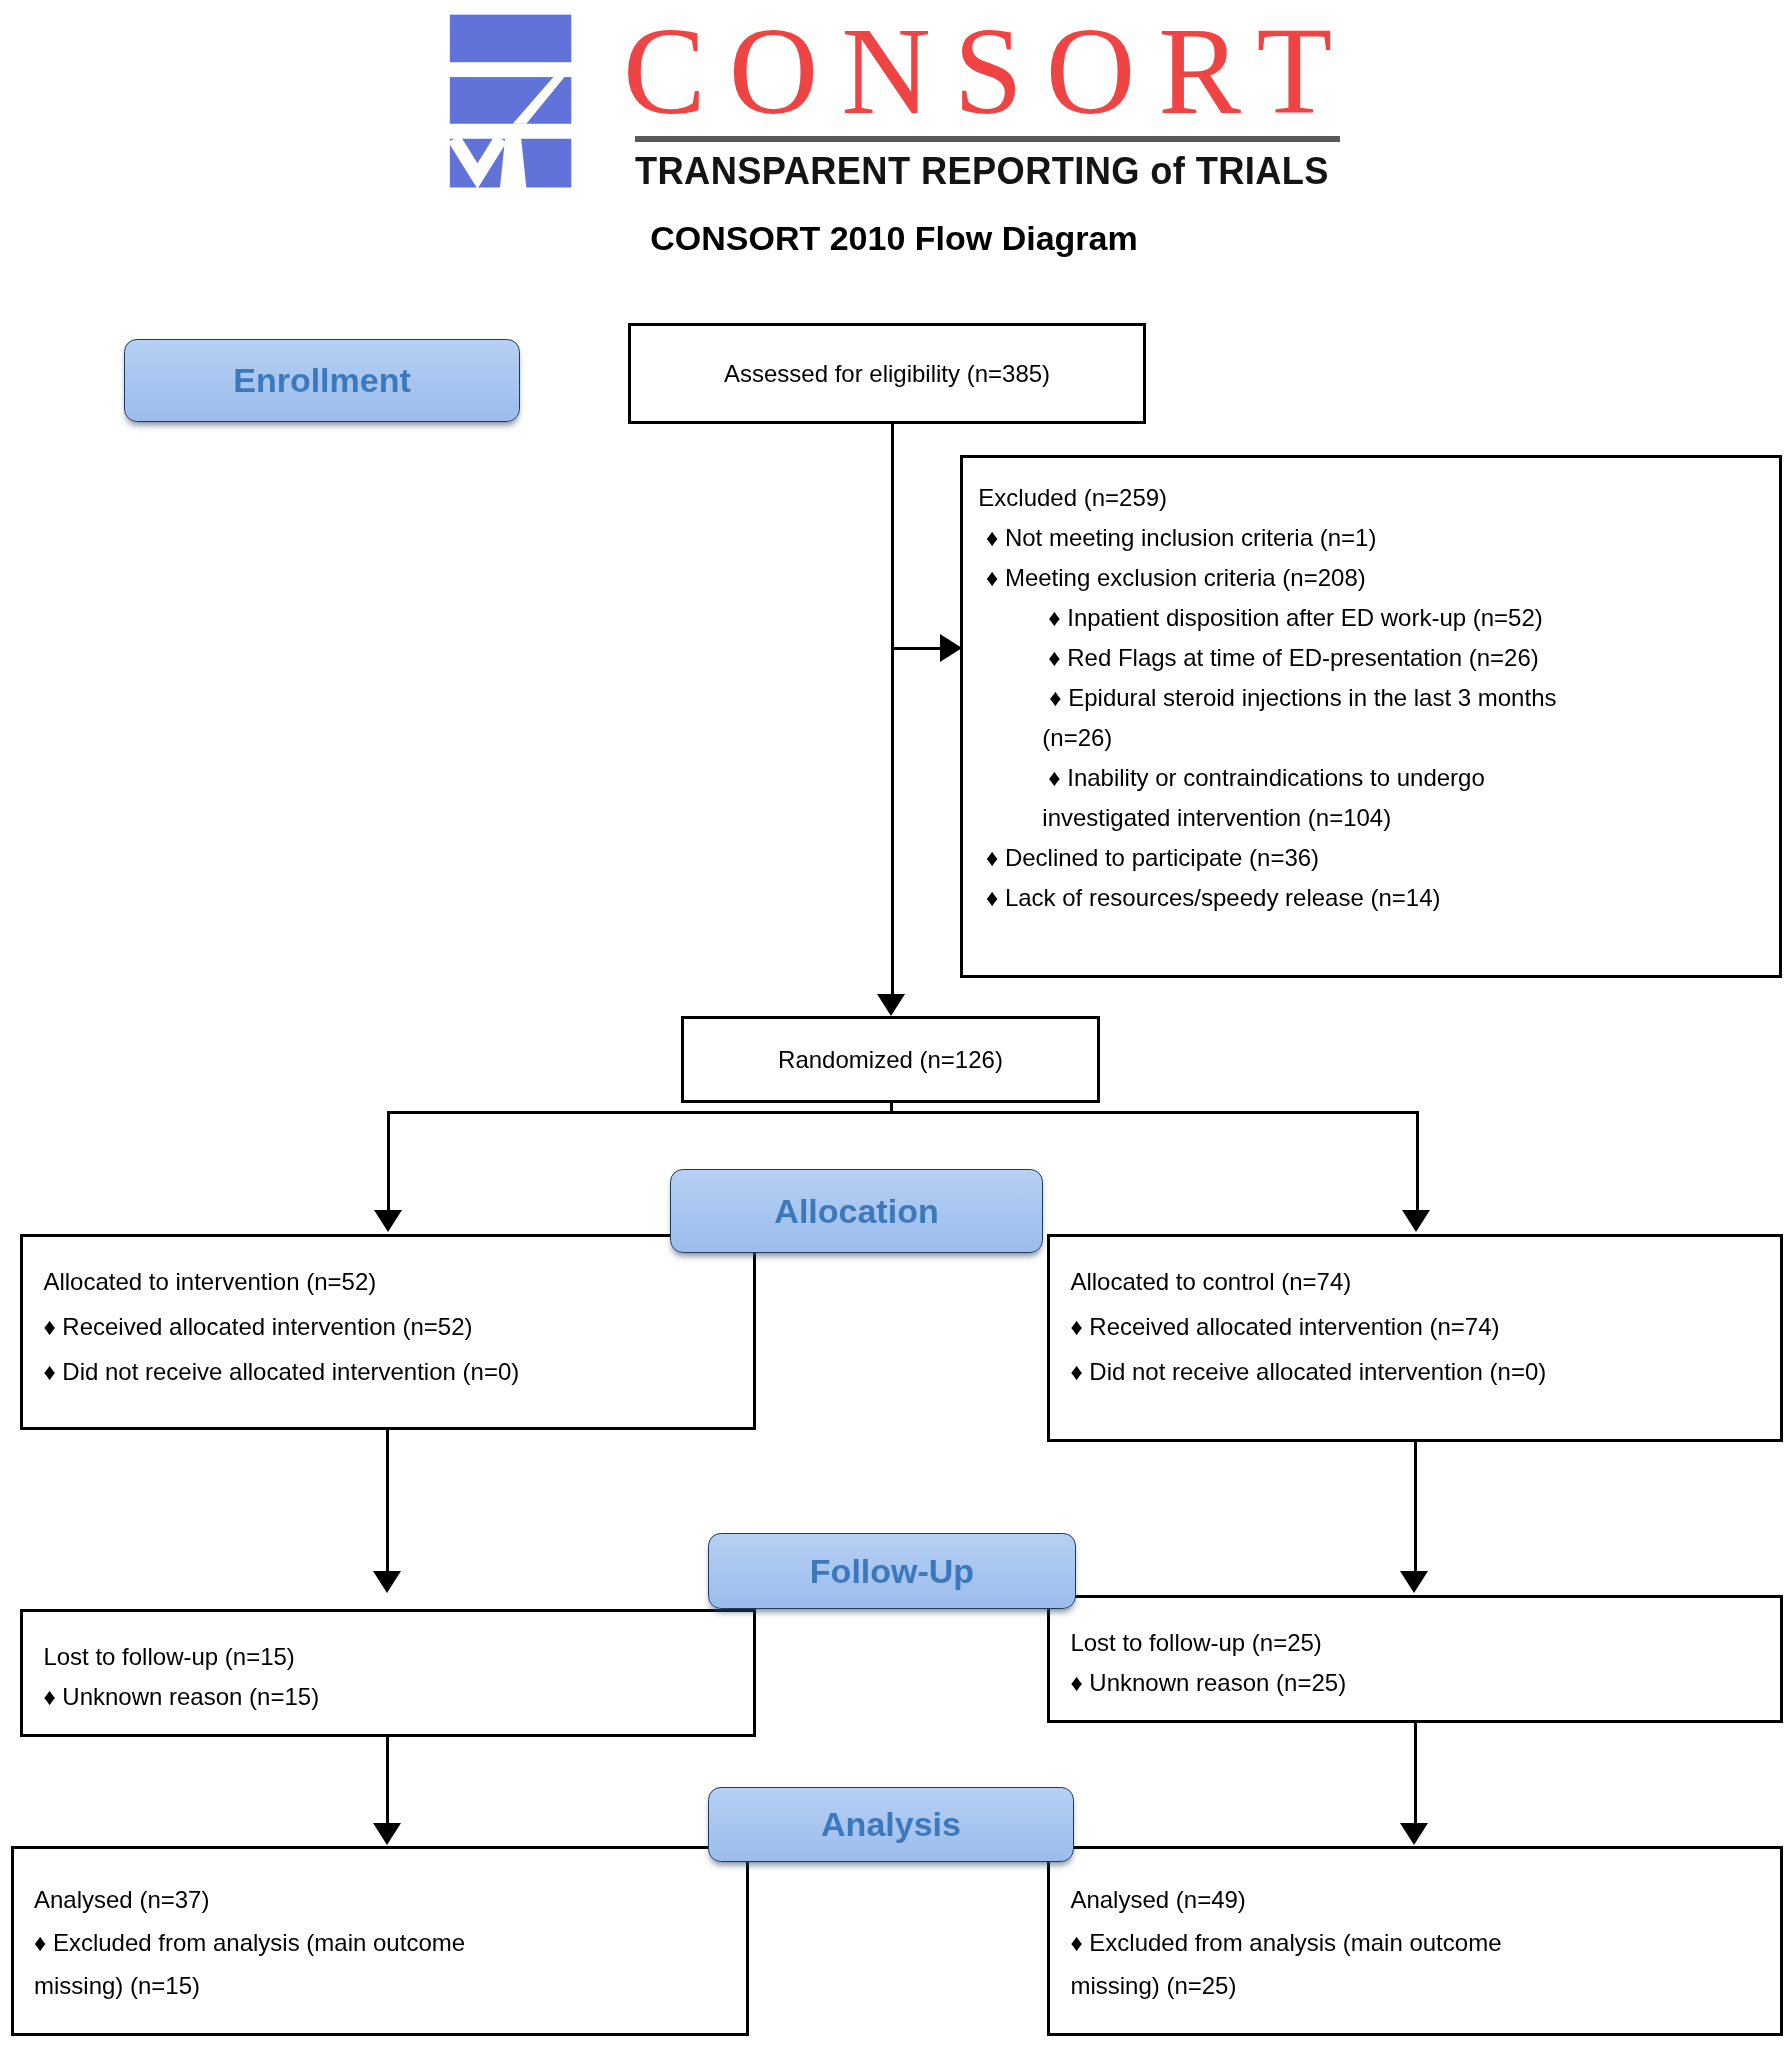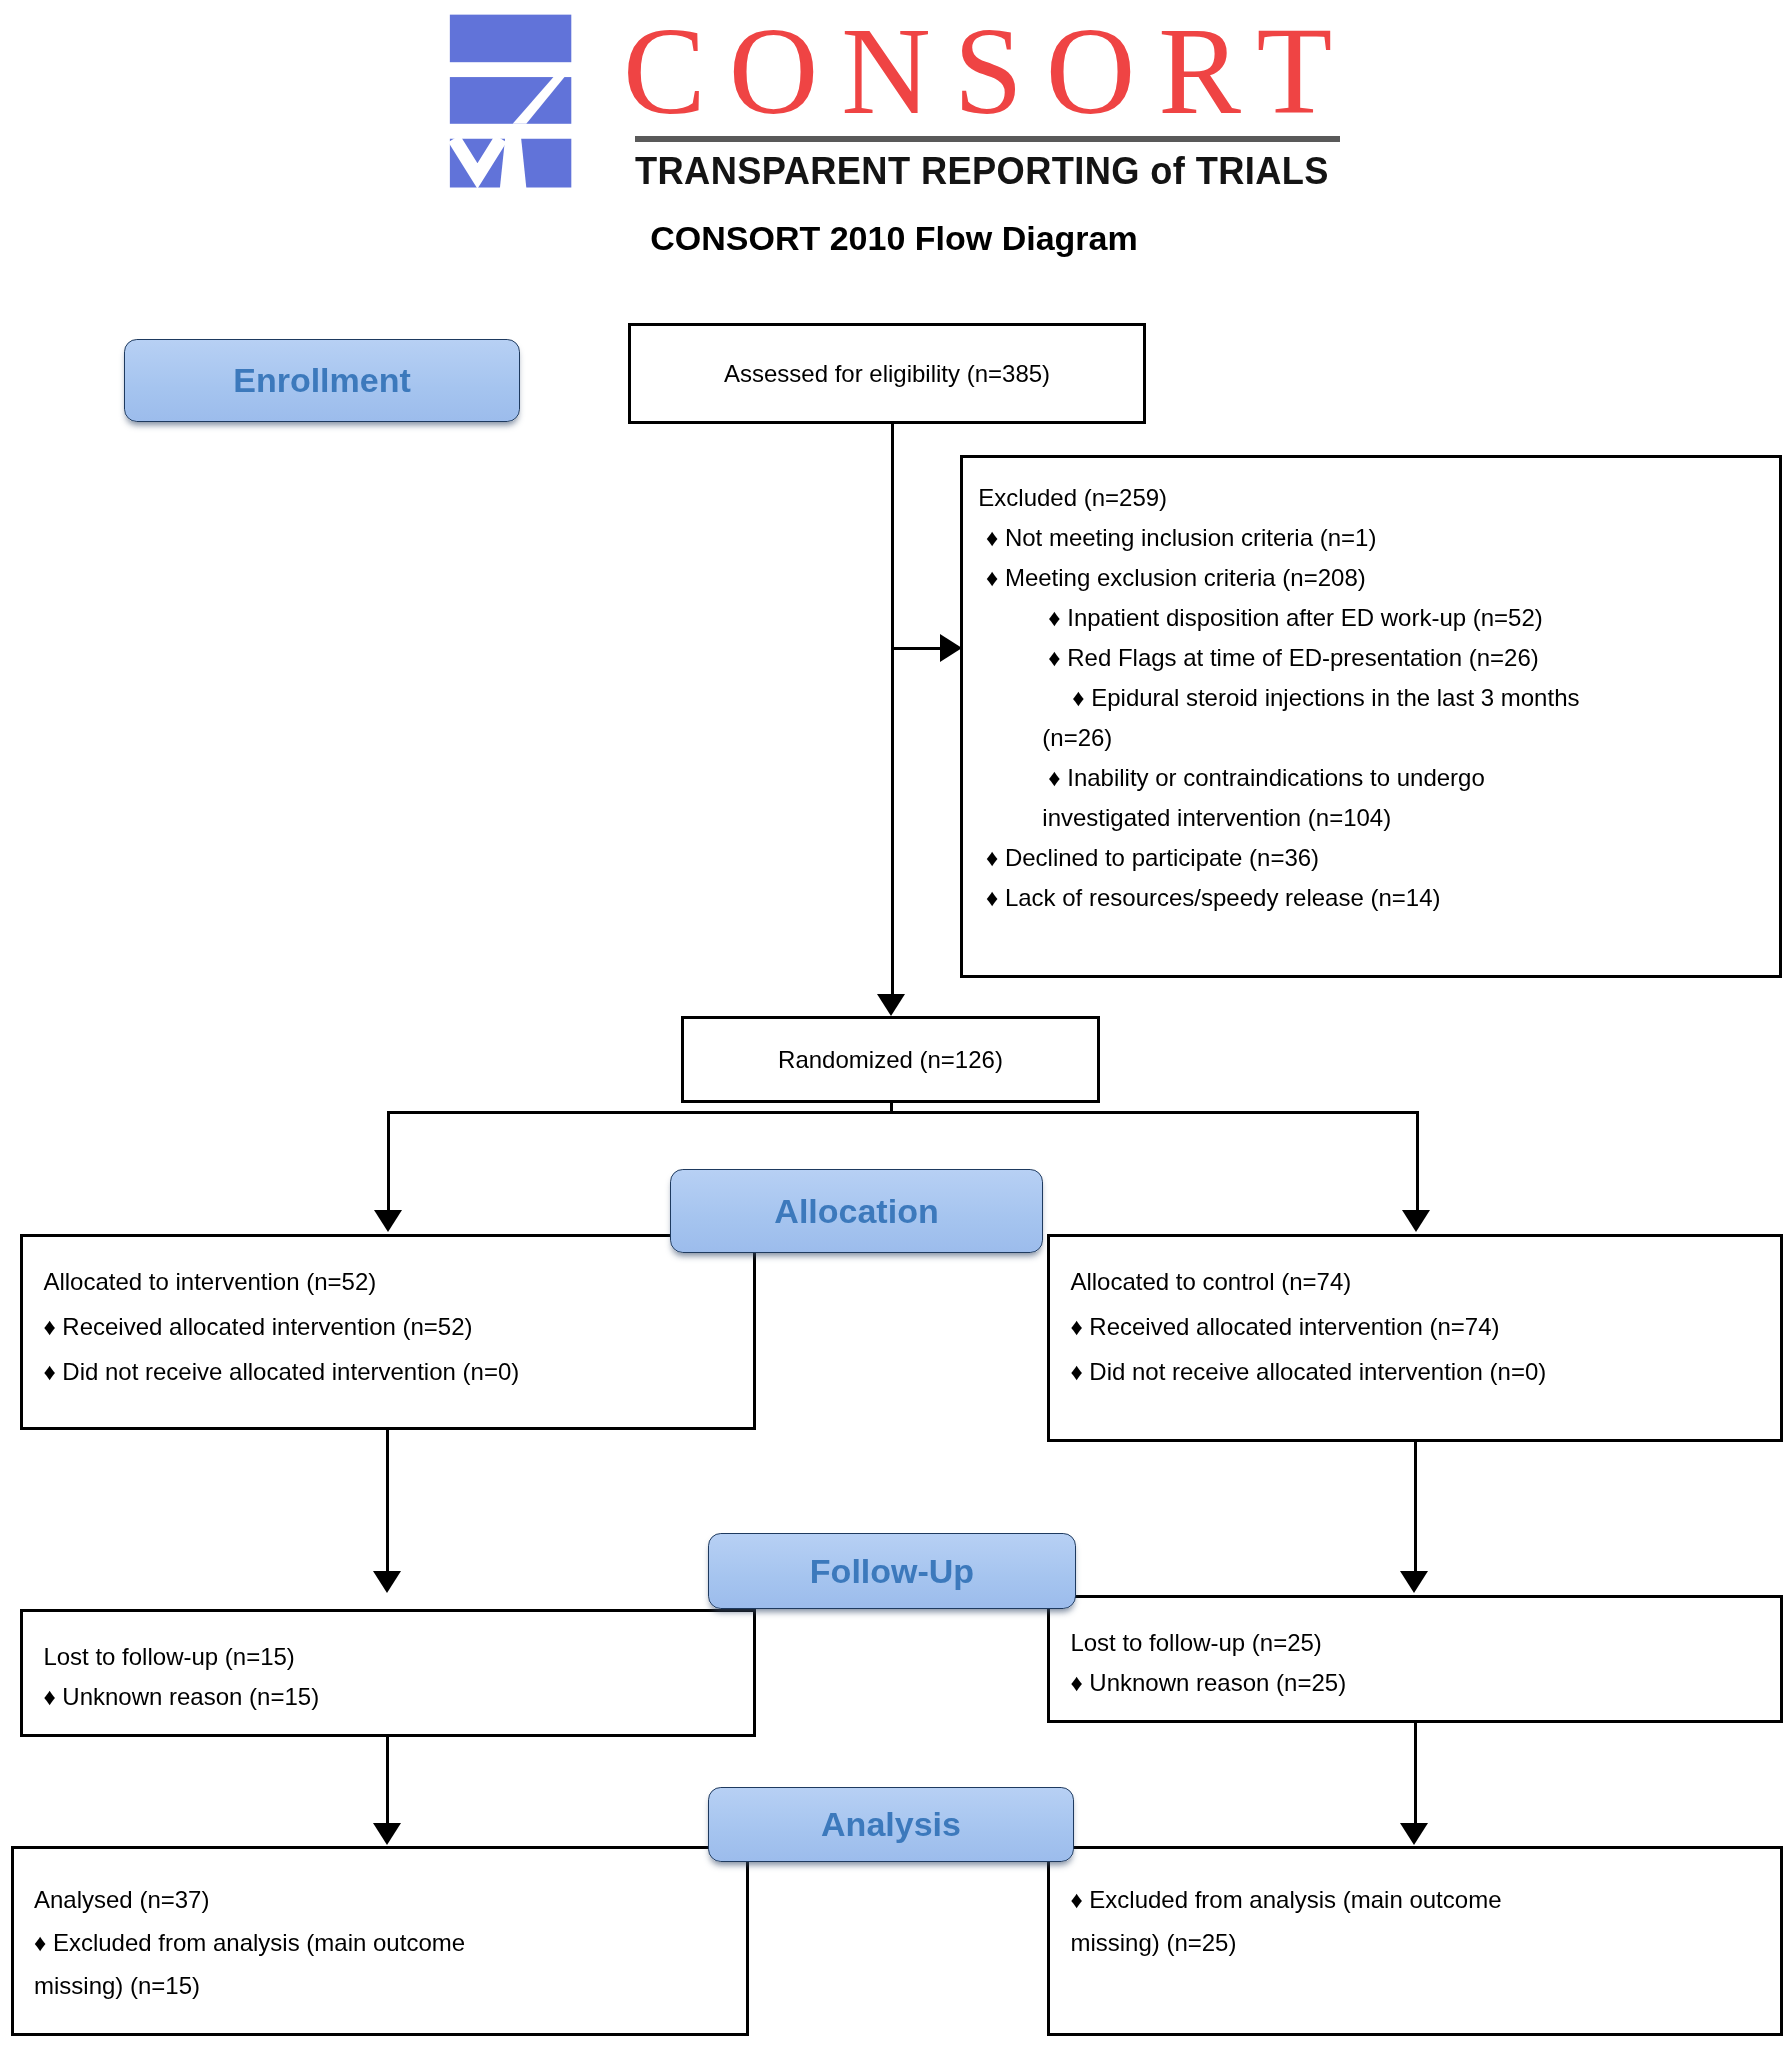--- a/index.html
+++ b/index.html
@@ -42,21 +42,21 @@
     position:absolute;background:#fff;border:3px solid #000;box-sizing:border-box;z-index:3;
   }
   .center-text{display:flex;align-items:center;justify-content:center;font-size:24px;color:#000;}
   .bline{font-size:24px;color:#000;white-space:nowrap;}
 
   #assessed{left:628px;top:323px;width:518px;height:101px;border-width:3.8px;}
   #excluded{left:960px;top:455px;width:822px;height:523px;padding:20.4px 8.5px 0 15.3px;}
   #excluded .bline{line-height:40px;}
   #excluded .l1{margin-left:7.7px;}
   #excluded .l2{margin-left:70px;}
-  #excluded .l2b{margin-left:94px;}
+  #excluded .l2b{margin-left:71px;}
   #excluded .cont{margin-left:64px;}
   #randomized{left:681px;top:1016px;width:419px;height:87px;}
 
   #alloc-left{left:20px;top:1234px;width:736px;height:196px;padding:22px 8.5px 0 20.4px;}
   #alloc-right{left:1047px;top:1234px;width:736px;height:208px;padding:22px 8.5px 0 20.4px;}
   #alloc-left .bline,#alloc-right .bline{line-height:45px;}
 
   #fu-left{left:20px;top:1595px;width:736px;height:128px;padding:25px 8.5px 0 20.4px;margin-top:14px;}
   #fu-right{left:1047px;top:1595px;width:736px;height:128px;padding:25px 8.5px 0 20.4px;}
   #fu-left .bline,#fu-right .bline{line-height:40px;}
@@ -151,20 +151,21 @@
   <div class="bline">Lost to follow-up (n=25)</div>
   <div class="bline">♦ Unknown reason (n=25)</div>
 </div>
 
 <div class="fc-box" id="an-left">
   <div class="bline">Analysed (n=37)</div>
   <div class="bline">♦ Excluded from analysis (main outcome</div>
   <div class="bline">missing) (n=15)</div>
 </div>
 <div class="fc-box" id="an-right">
+  <div class="bline">Analysed (n=49)</div>
   <div class="bline">♦ Excluded from analysis (main outcome</div>
   <div class="bline">missing) (n=25)</div>
 </div>
 
 <div class="vline" id="v1"></div>
 <div class="head-down" id="v1-head"></div>
 <div class="hline" id="h1"></div>
 <div class="head-right" id="h1-head"></div>
 <div class="vline" id="stub"></div>
 <div class="hline" id="split"></div>

